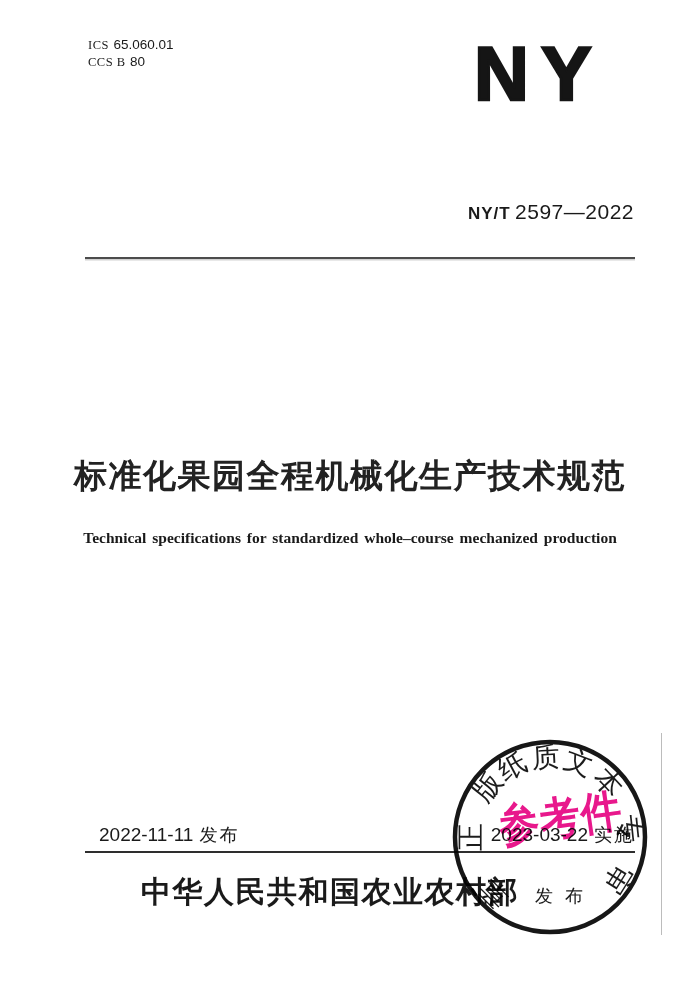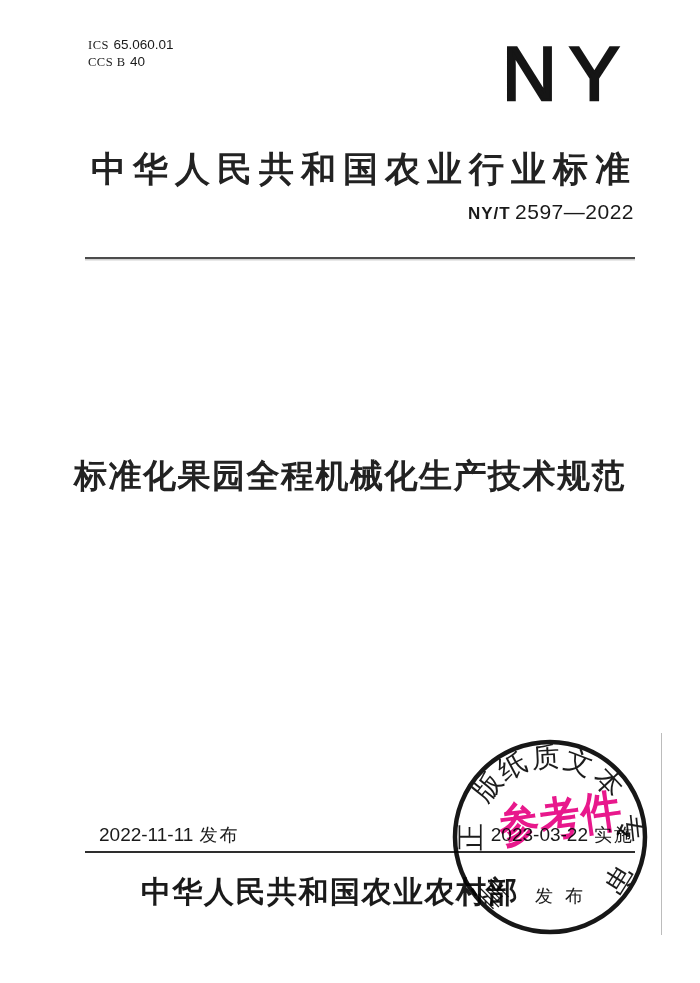--- a/index.html
+++ b/index.html
@@ -5,22 +5,22 @@
   html,body{margin:0;padding:0;background:#ffffff;}
   .page{position:relative;width:700px;height:983px;background:#ffffff;
         font-family:"Liberation Sans",sans-serif;color:#1a1a1a;overflow:hidden;}
 
   
   .ics-block{position:absolute;left:88px;top:36px;line-height:16px;white-space:nowrap;}
   .label-serif{font-family:"Liberation Serif",serif;font-weight:400;font-size:12.5px;letter-spacing:.5px;}
   .val-sans{font-family:"Liberation Sans",sans-serif;font-size:13.5px;}
 
   
-  .logo{position:absolute;left:474px;top:34px;font-size:76px;font-weight:400;
-        letter-spacing:12px;color:#151515;-webkit-text-stroke:2.5px #151515;line-height:80px;margin-left:28px;}
+  .logo{position:absolute;left:474px;top:34px;font-size:76px;font-weight:700;
+        letter-spacing:12px;color:#151515;-webkit-text-stroke:2.5px #151515;line-height:80px;}
 
   
   .std-type{position:absolute;left:91px;top:146px;font-size:35px;font-weight:700;
             letter-spacing:7px;white-space:nowrap;color:#222;}
 
   
   .std-code{position:absolute;right:66px;top:200px;white-space:nowrap;}
   .std-code .prefix{font-family:Liberation Sans, sans-serif;font-weight:700;font-size:17px;letter-spacing:1px;}
   .std-code .number{font-size:21px;letter-spacing:.5px;}
 
@@ -64,37 +64,37 @@
 
 <div class="page">
 
   <div class="ics-block">
     <div>
       <span class="label-serif">ICS</span>
       <span class="val-sans">65.060.01</span>
     </div>
     <div>
       <span class="label-serif">CCS B</span>
-      <span class="val-sans">40</span>
+      <span class="val-sans">80</span>
     </div>
   </div>
 
   <div class="logo">NY</div>
 
-  <div class="std-type">中华人民共和国农业行业标准</div>
 
   <div class="std-code">
     <span class="prefix">NY/T</span>
     <span class="number">2597—2022</span>
   </div>
 
   <div class="rule-top"></div>
 
   <div class="title-zh">标准化果园全程机械化生产技术规范</div>
   <div class="title-en">
+    <div>Technical specifications for standardized whole–course mechanized production</div>
   </div>
 
   <div class="date-issue">
     <span>2022-11-11</span><span class="date-label">发布</span>
   </div>
   <div class="date-impl">
     <span>2023-03-22</span><span class="date-label">实施</span>
   </div>
   <div class="rule-bottom"></div>
 

